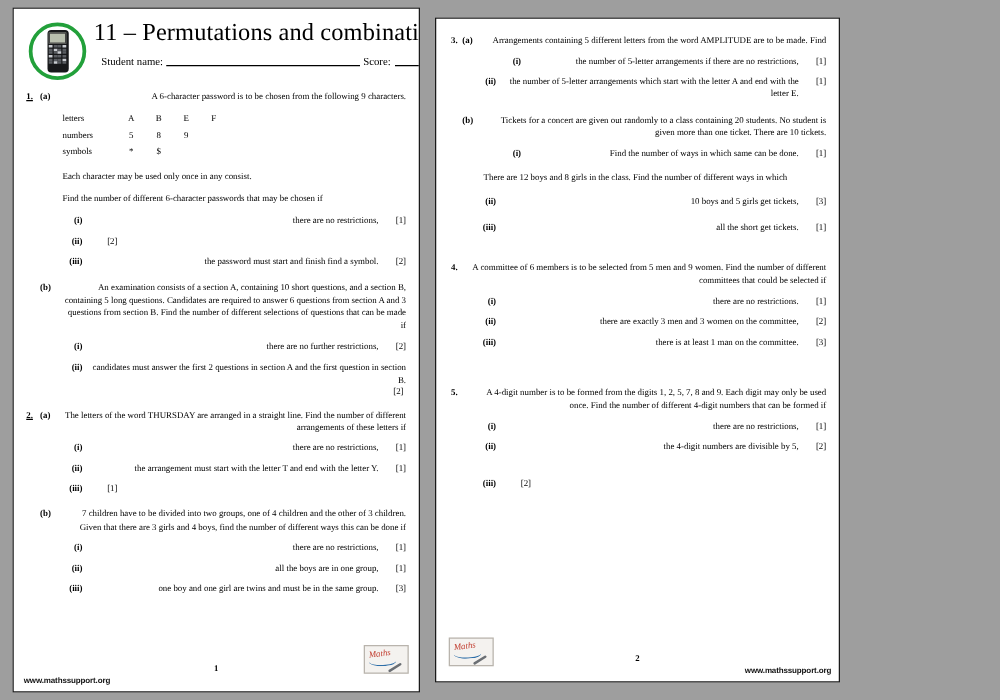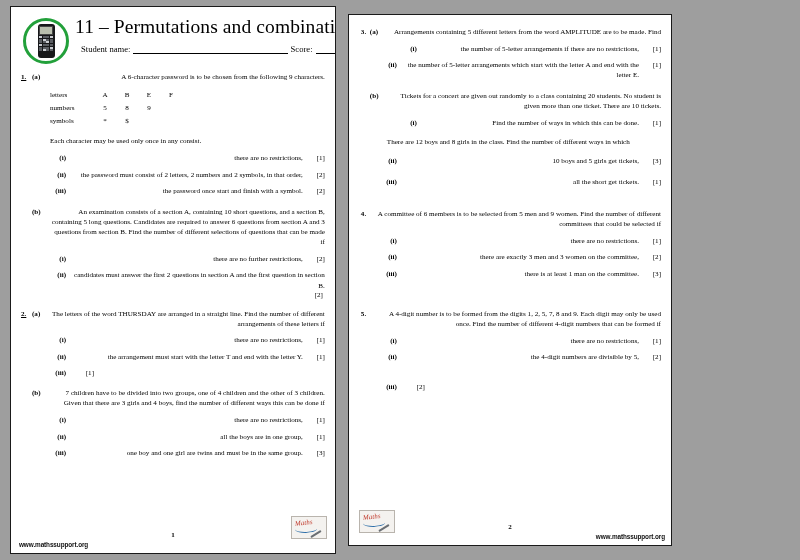--- a/index.html
+++ b/index.html
@@ -97,21 +97,21 @@
   }
   .title {
     font-size: 19.5px;
     line-height: 1.05;
     letter-spacing: 0.1px;
     color: #000;
     white-space: nowrap;
   }
   .namerow {
     display: flex;
-    align-items: flex-end;
+    align-items: flex-start;
     font-size: 8.6px;
     margin-top: 7px;
     padding-left: 6px;
     color: #000;
   }
   .namerow .lbl { white-space: nowrap; }
   .rule {
     border-bottom: 1px solid #000;
     height: 8px;
     margin: 0 3px;
@@ -323,34 +323,34 @@
             <td class="k">symbols</td>
             <td class="v">*</td>
             <td class="v">$</td>
             <td class="v"></td>
             <td class="v"></td>
           </tr>
         </tbody>
           </table>
 
         <div class="stem-line indent-stem" style="margin-top:9px">Each character may be used only once in any consist.</div>
+        <div class="stem-line indent-stem" style="margin-top:8px">Find the number of different 6-character passwords that may be chosen if</div>
 
         <div class="sub indent-1">
           <span class="rn">(i)</span>
           <span class="qtext">there are no restrictions,</span>
           <span class="marks">[1]</span>
         </div>
         <div class="sub indent-1">
           <span class="rn">(ii)</span>
-          <span class="qtext">the password must consist of 2 letters, 2 numbers and 2 symbols, in that order,</span>
           <span class="marks">[2]</span>
         </div>
         <div class="sub indent-1">
           <span class="rn">(iii)</span>
-          <span class="qtext">the password once start and finish with a symbol.</span>
+          <span class="qtext">the password must start and finish find a symbol.</span>
           <span class="marks">[2]</span>
         </div>
 
         <div class="qrow" style="margin-top:11px">
           <span class="qnum plain"></span>
           <span class="qpart">(b)</span>
           <span class="qtext">An examination consists of a section A, containing 10 short questions, and a section B, containing 5 long questions. Candidates are required to answer 6 questions from section A and 3 questions from section B. Find the number of different selections of questions that can be made if</span>
         </div>
 
         <div class="sub indent-1">
@@ -445,21 +445,21 @@
         </div>
 
         <div class="qrow" style="margin-top:11px">
           <span class="qnum plain"></span>
           <span class="qpart">(b)</span>
           <span class="qtext">Tickets for a concert are given out randomly to a class containing 20 students. No student is given more than one ticket. There are 10 tickets.</span>
         </div>
 
         <div class="sub indent-2">
           <span class="rn">(i)</span>
-          <span class="qtext">Find the number of ways in which this can be done.</span>
+          <span class="qtext">Find the number of ways in which same can be done.</span>
           <span class="marks">[1]</span>
         </div>
 
         <div class="stem-line" style="padding-left:30px; margin-top:9px">There are 12 boys and 8 girls in the class. Find the number of different ways in which</div>
 
         <div class="sub indent-3" style="margin-top:9px">
           <span class="rn">(ii)</span>
           <span class="qtext">10 boys and 5 girls get tickets,</span>
           <span class="marks">[3]</span>
         </div>

